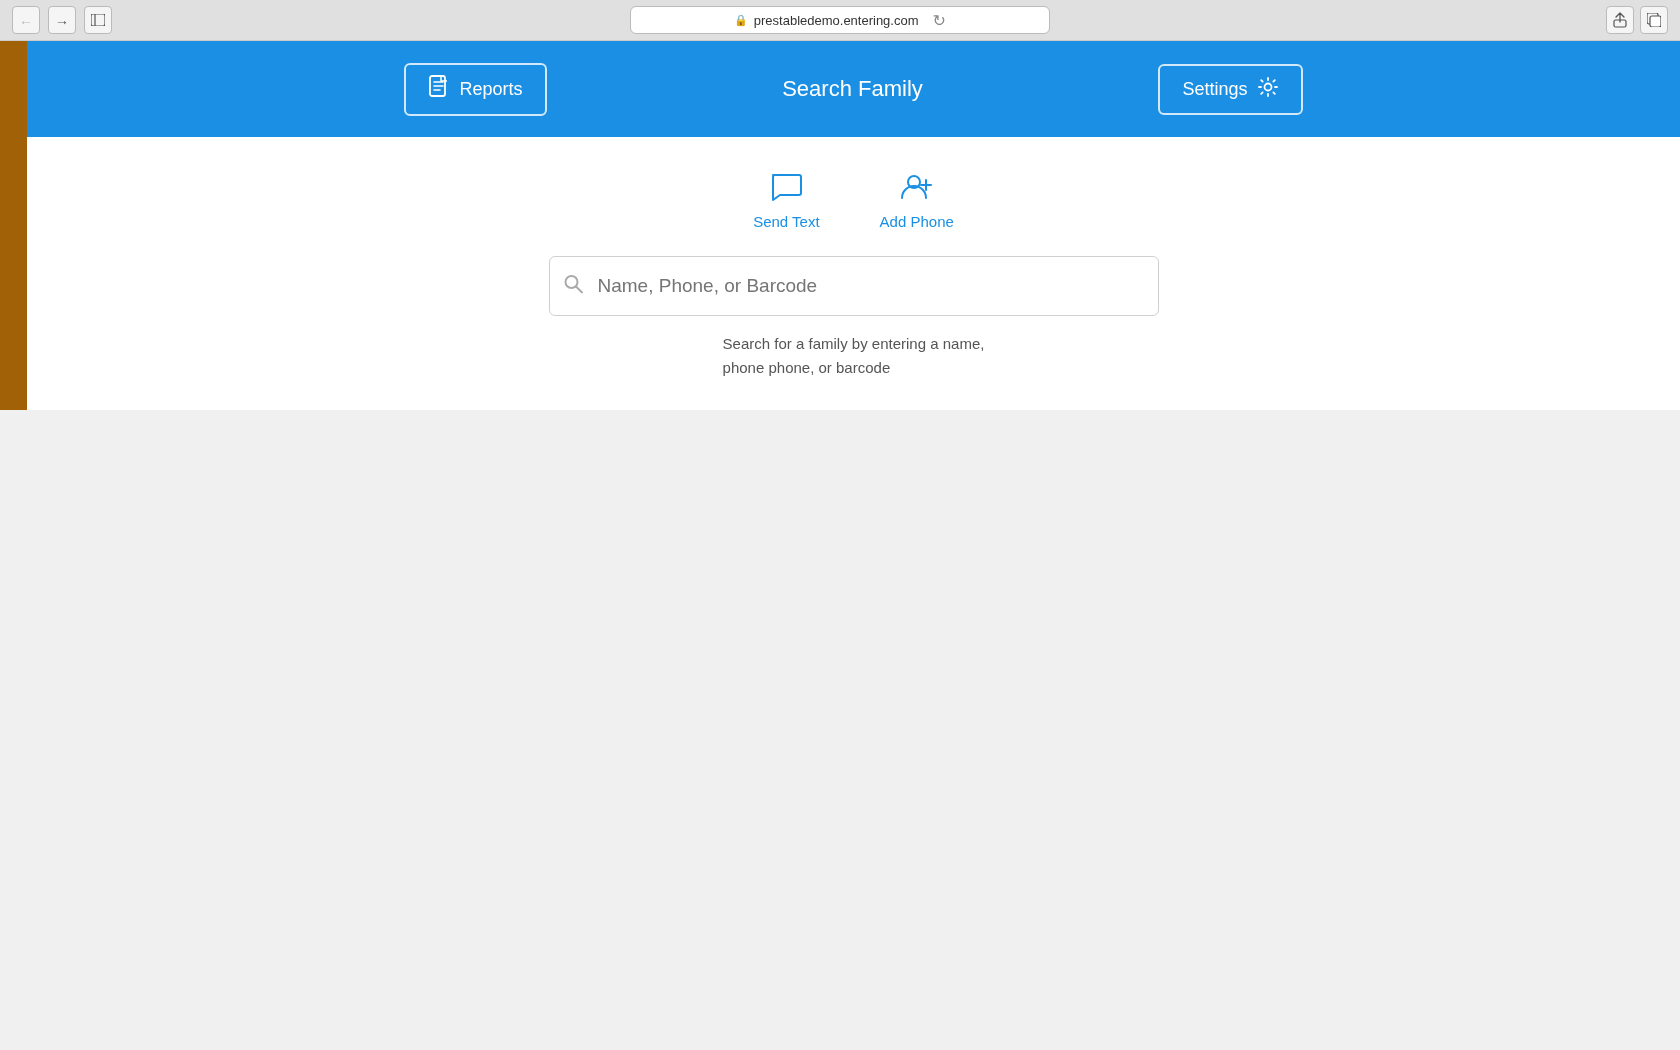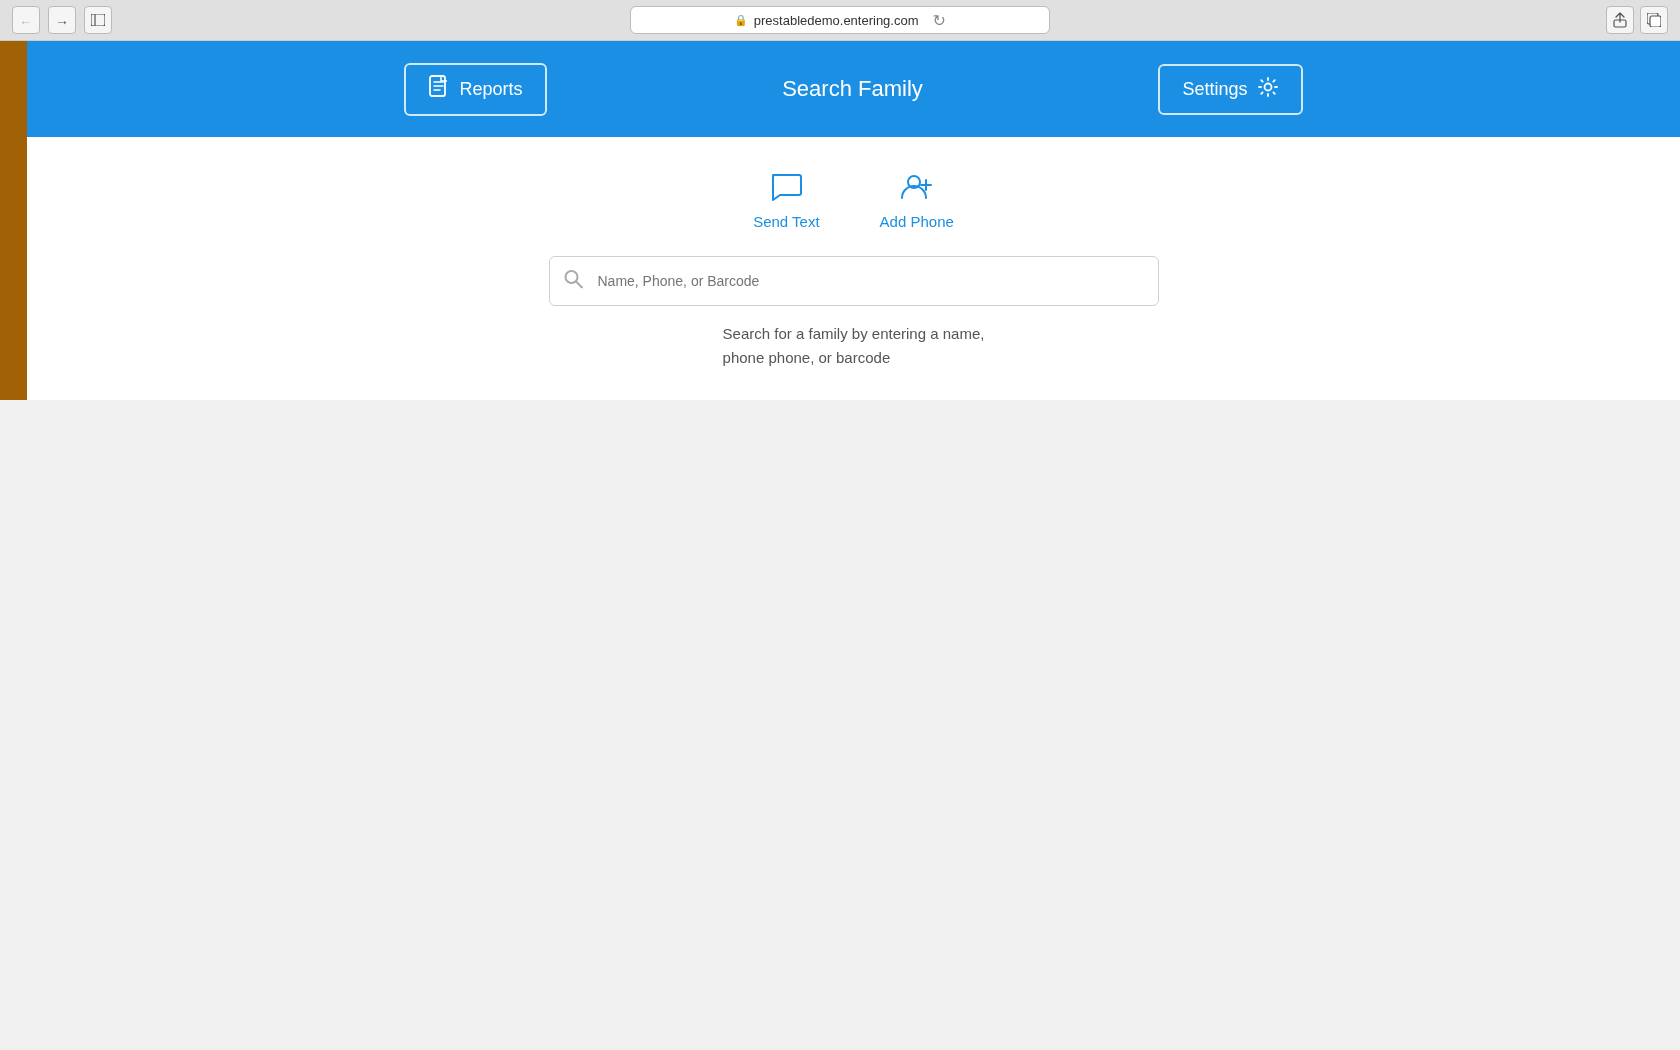--- a/index.html
+++ b/index.html
@@ -167,25 +167,25 @@
 
     
     .search-container {
       width: 610px;
       position: relative;
       margin-bottom: 16px;
     }
 
     .search-input {
       width: 100%;
-      height: 50px;
+      height: 60px;
       border: 1.5px solid #d0d0d0;
       border-radius: 6px;
       padding: 0 20px 0 48px;
-      font-size: 14px;
+      font-size: 19px;
       color: #999;
       outline: none;
       background: white;
     }
 
     .search-icon-wrapper {
       position: absolute;
       left: 14px;
       top: 50%;
       transform: translateY(-50%);

